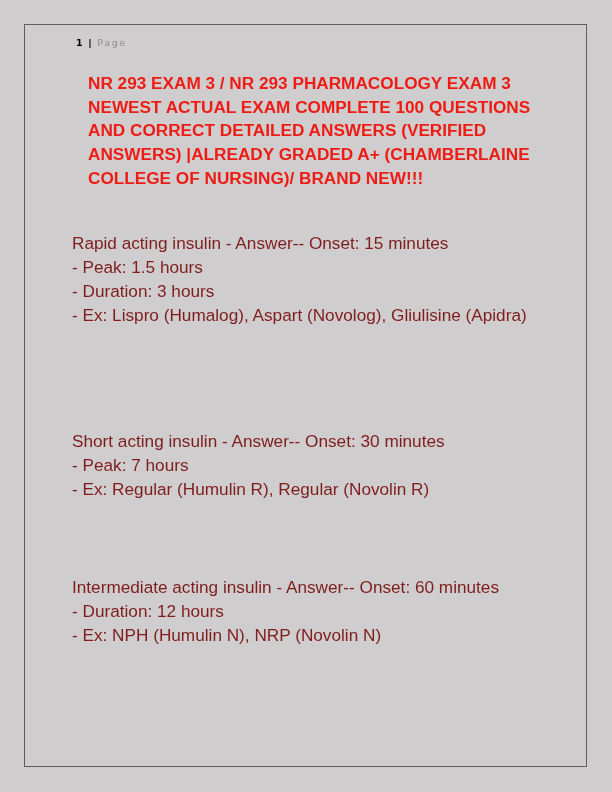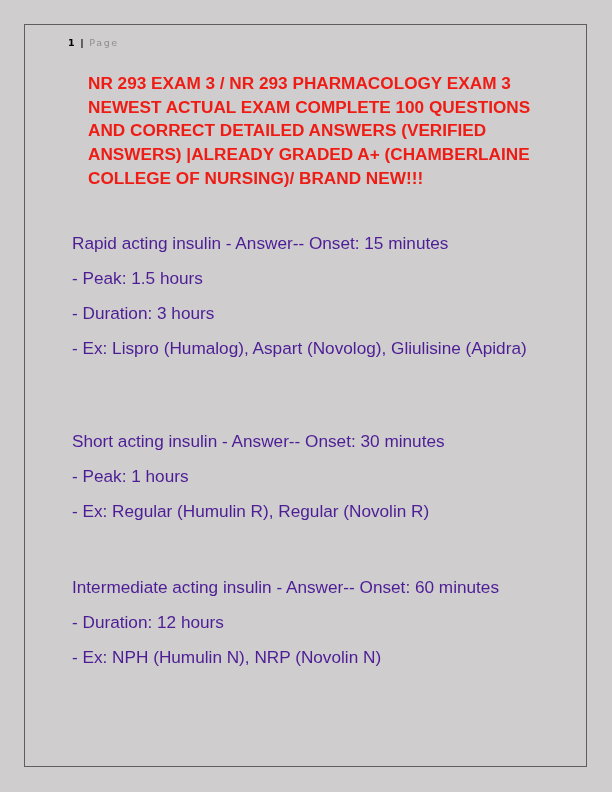--- a/index.html
+++ b/index.html
@@ -18,21 +18,21 @@
       position: absolute;
       left: 24px;
       top: 24px;
       width: 563px;
       height: 743px;
       border: 1px solid #5e5e5e;
       box-sizing: border-box;
     }
     .page-header {
       position: absolute;
-      left: 68px;
+      left: 76px;
       top: 37px;
       font-family: "DejaVu Sans", sans-serif;
       font-size: 9.5px;
       color: #000;
       letter-spacing: 0.3px;
     }
     .page-header .num { font-weight: bold; }
     .page-header .sep { font-weight: bold; margin: 0 2px; }
     .page-header .word { color: #8e8e8e; letter-spacing: 1.6px; }
     .title {
@@ -43,28 +43,28 @@
       color: #ee1c14;
       font-weight: bold;
       font-size: 17.2px;
       line-height: 23.7px;
       margin: 0;
     }
     .section {
       position: absolute;
       left: 72px;
       width: 470px;
-      color: #4c1d95;
+      color: #7f1d1d;
       font-size: 17.2px;
     }
     .section p {
       margin: 0;
       line-height: 24px;
     }
-    .section p + p { margin-top: 11px; }
+    .section p + p { margin-top: 0; }
     .section p.wrap { line-height: 24px; }
   </style>
 </head>
 <body>
 
 <div class="page-border"></div>
 
 <div class="page-header">
   <span class="num">1</span>
   <span class="sep">|</span>
@@ -75,21 +75,21 @@
 
 <div class="section" style="top:231px;">
   <p>Rapid acting insulin - Answer-- Onset: 15 minutes</p>
   <p>- Peak: 1.5 hours</p>
   <p>- Duration: 3 hours</p>
   <p class="wrap">- Ex: Lispro (Humalog), Aspart (Novolog), Gliulisine (Apidra)</p>
 </div>
 
 <div class="section" style="top:429px;">
   <p>Short acting insulin - Answer-- Onset: 30 minutes</p>
-  <p>- Peak: 1 hours</p>
+  <p>- Peak: 7 hours</p>
   <p>- Ex: Regular (Humulin R), Regular (Novolin R)</p>
 </div>
 
 <div class="section" style="top:575px;">
   <p>Intermediate acting insulin - Answer-- Onset: 60 minutes</p>
   <p>- Duration: 12 hours</p>
   <p>- Ex: NPH (Humulin N), NRP (Novolin N)</p>
 </div>
 
 </body></html>

